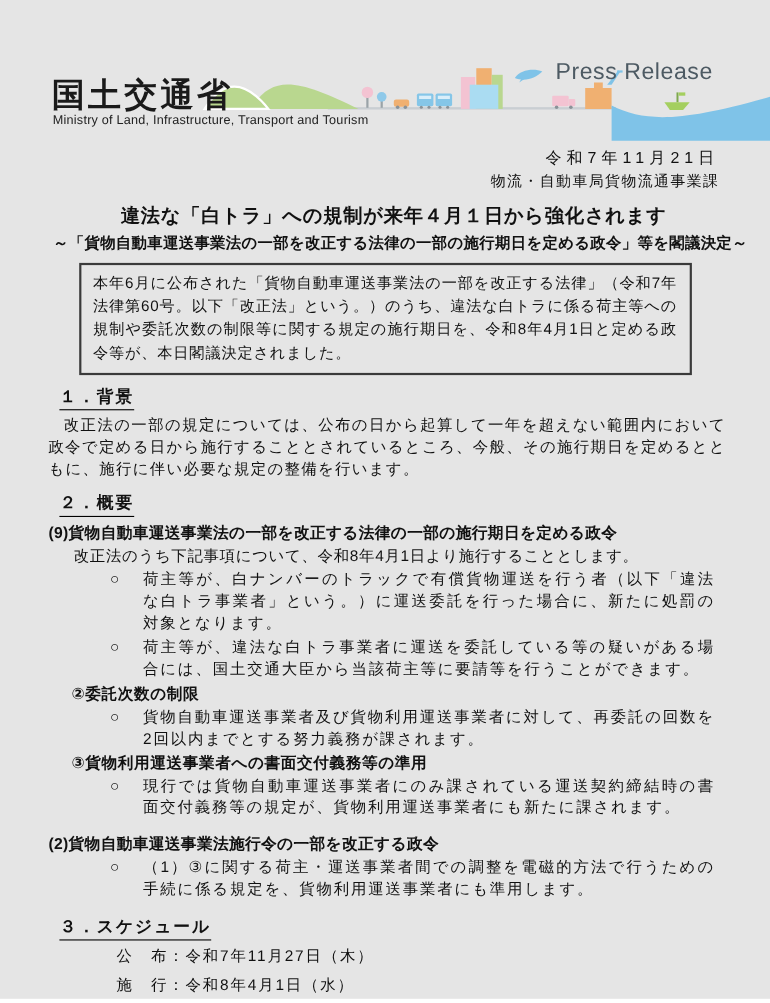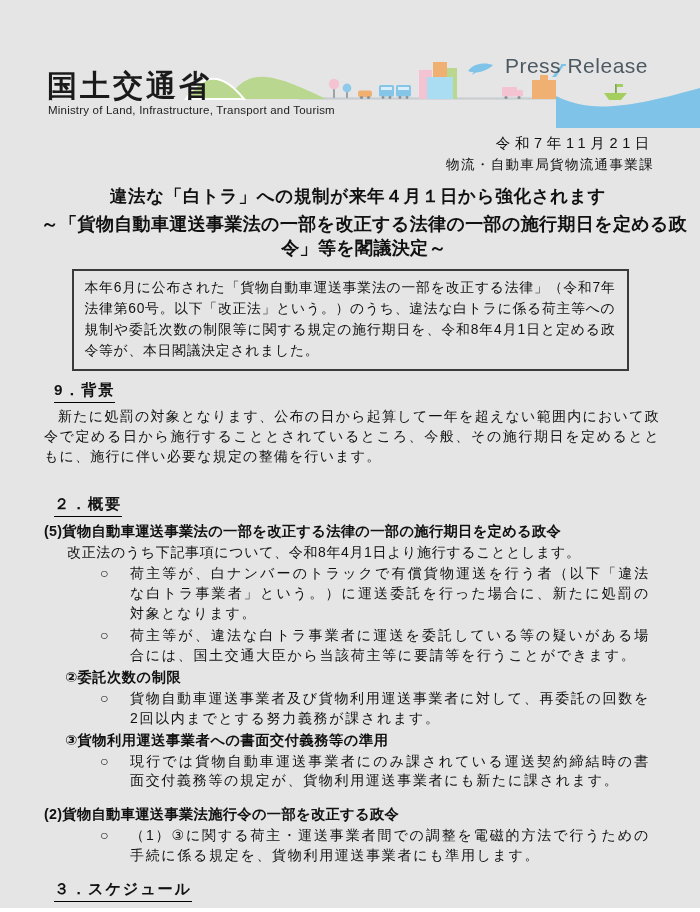--- a/index.html
+++ b/index.html
@@ -14,32 +14,32 @@
   .logo-en{position:absolute;left:48px;top:104px;font-size:11.5px;color:#222;letter-spacing:.2px;text-align:center;}
   .press{position:absolute;right:52px;top:54px;font-size:21px;color:#4d5a63;letter-spacing:.5px;}
 
   
   .meta{text-align:right;padding-right:46px;margin-top:2px;}
   .date{font-size:14.5px;letter-spacing:.32em;font-weight:500;margin-left:25px;}
   .dept{font-size:13.5px;letter-spacing:.1em;margin-top:3px;font-weight:500;}
 
   
   .title{margin:10px 0 0;text-align:center;font-size:17.5px;font-weight:800;letter-spacing:.04em;padding-left:16px;}
-  .subtitle{margin-top:4px;text-align:center;font-size:18px;font-weight:800;letter-spacing:.02em;margin-left:28px;}
+  .subtitle{margin-top:4px;text-align:center;font-size:14px;font-weight:800;letter-spacing:.02em;margin-left:28px;}
 
   
   .summary-box{width:557px;margin:9px auto 0;border:2px solid #3a3a3a;padding:7px 11px;
     font-size:13.8px;line-height:1.52;letter-spacing:.055em;text-align:justify;}
 
   
   .content{padding:0 40px 0 44px;}
   .sec-h{display:inline-block;font-size:15.2px;font-weight:800;letter-spacing:.12em;
     border-bottom:1.8px solid #000;padding-bottom:1px;margin:0 0 0 10px;}
   .sec1{margin-top:9px;}
-  .sec2{margin-top:27px;}
+  .sec2{margin-top:10px;}
   .sec3{margin-top:13px;}
   .body-p{margin:4px 0 0;font-size:14px;line-height:1.42;letter-spacing:.085em;text-indent:1em;text-align:justify;}
   .g-h{margin-top:5px;font-size:14.3px;font-weight:800;letter-spacing:.02em;}
   .g-intro{margin-top:2px;margin-left:23px;font-size:14px;letter-spacing:.045em;line-height:1.42;}
   .i-h{margin-top:2px;margin-left:21px;font-size:14.2px;font-weight:800;letter-spacing:.04em;}
   .bullet{display:flex;margin:2px 0 0 56px;width:550px;font-size:14px;line-height:1.42;letter-spacing:.12em;}
   .bm{flex:none;width:30px;}
   .bt{flex:1;text-align:justify;}
   .gap-m{height:9px;}
   .sched-row{margin:4px 0 0 62px;font-size:14px;letter-spacing:.12em;line-height:1.55;}
@@ -131,28 +131,28 @@
   </div>
 
   <h1 class="title">違法な「白トラ」への規制が来年４月１日から強化されます</h1>
   <div class="subtitle">～「貨物自動車運送事業法の一部を改正する法律の一部の施行期日を定める政令」等を閣議決定～</div>
 
   <div class="summary-box">本年6月に公布された「貨物自動車運送事業法の一部を改正する法律」（令和7年法律第60号。以下「改正法」という。）のうち、違法な白トラに係る荷主等への規制や委託次数の制限等に関する規定の施行期日を、令和8年4月1日と定める政令等が、本日閣議決定されました。</div>
 
   <div class="content">
 
     <div class="sec1">
-      <span class="sec-h">9．背景</span>
-      <p class="body-p">新たに処罰の対象となります、公布の日から起算して一年を超えない範囲内において政令で定める日から施行することとされているところ、今般、その施行期日を定めるとともに、施行に伴い必要な規定の整備を行います。</p>
+      <span class="sec-h">１．背景</span>
+      <p class="body-p">改正法の一部の規定については、公布の日から起算して一年を超えない範囲内において政令で定める日から施行することとされているところ、今般、その施行期日を定めるとともに、施行に伴い必要な規定の整備を行います。</p>
     </div>
 
     <div class="sec2">
       <span class="sec-h">２．概要</span>
 
-      <div class="g-h">(5)貨物自動車運送事業法の一部を改正する法律の一部の施行期日を定める政令</div>
+      <div class="g-h">(9)貨物自動車運送事業法の一部を改正する法律の一部の施行期日を定める政令</div>
       <div class="g-intro">改正法のうち下記事項について、令和8年4月1日より施行することとします。</div>
 
       <div class="bullet">
         <span class="bm">○</span>
         <span class="bt">荷主等が、白ナンバーのトラックで有償貨物運送を行う者（以下「違法な白トラ事業者」という。）に運送委託を行った場合に、新たに処罰の対象となります。</span>
       </div>
       <div class="bullet">
         <span class="bm">○</span>
         <span class="bt">荷主等が、違法な白トラ事業者に運送を委託している等の疑いがある場合には、国土交通大臣から当該荷主等に要請等を行うことができます。</span>
       </div>

